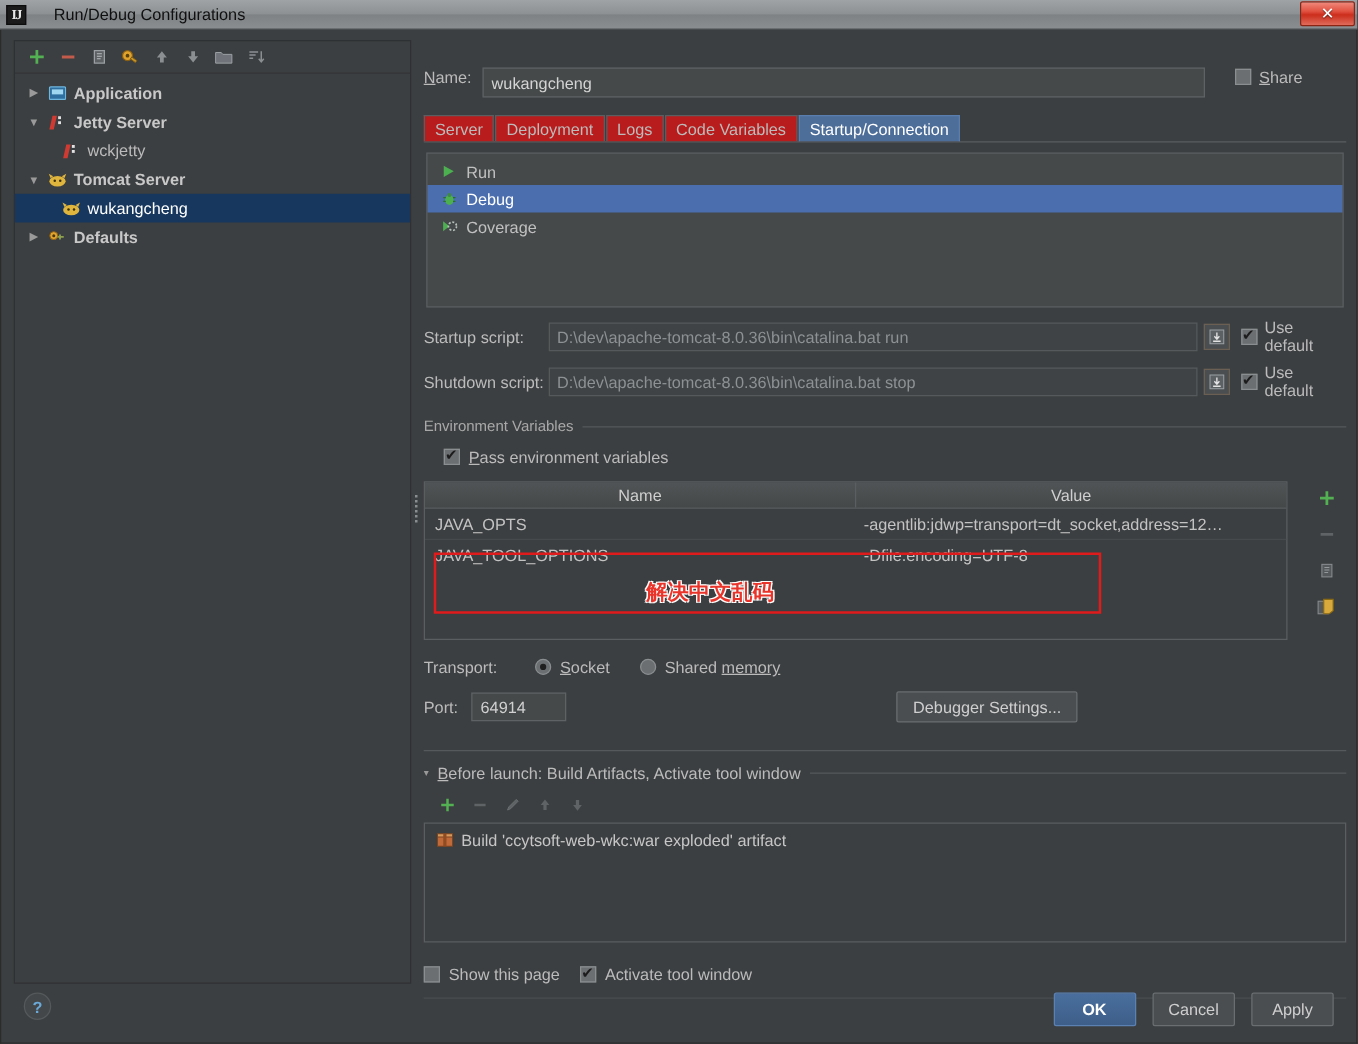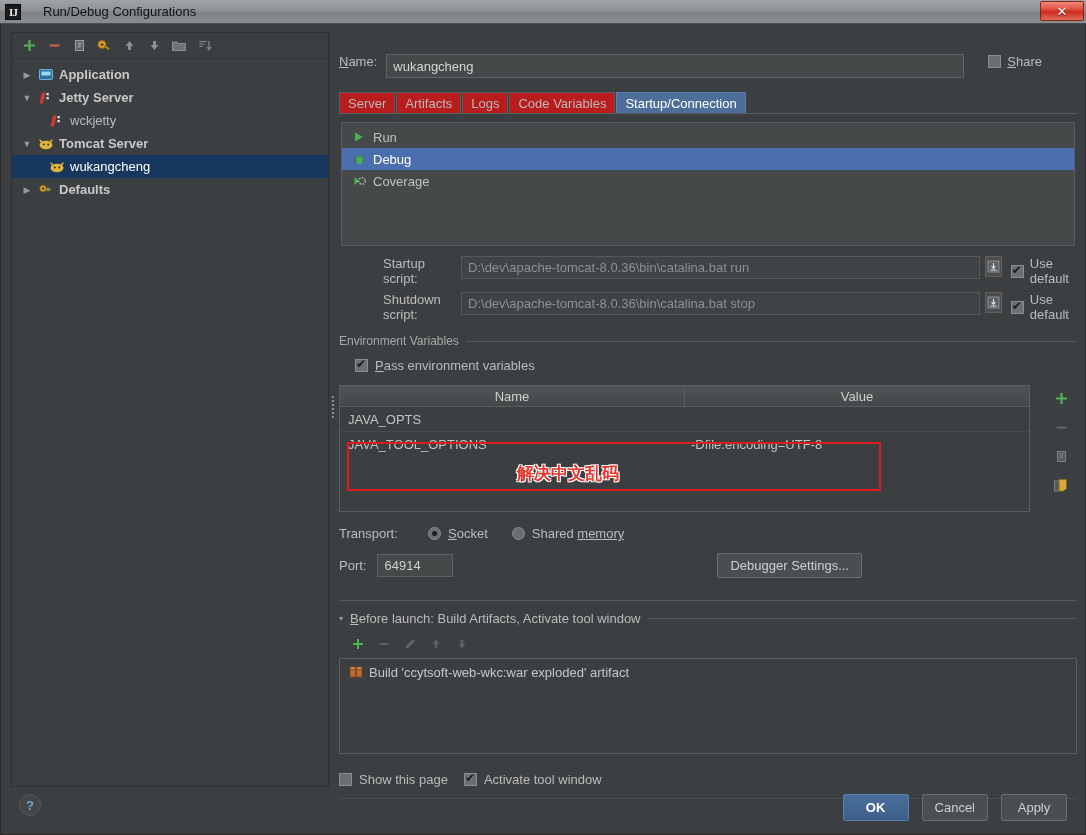--- a/index.html
+++ b/index.html
@@ -186,21 +186,21 @@
   .rdc-item {
     height: 22px; display: flex; align-items: center;
     padding-left: 9px; font-size: 13px; color: #c0c0c0;
     cursor: pointer;
   }
   .rdc-item.selected { background: #4b6eaf; color: #ffffff; }
   .rdc-icon { width: 16px; height: 16px; margin-right: 6px; display:flex;align-items:center;justify-content:center;}
 
   
   .script-row {
-    display: flex; align-items: flex-start; height: 26px; margin-top: 10px; margin-left: 44px;
+    display: flex; align-items: center; height: 26px; margin-top: 10px;
   }
   .script-label { font-size: 13px; color: #bbbbbb; width: 100px; }
   .script-input {
     flex: 0 0 auto; width: 519px; height: 23px;
     background: #3f4345; border: 1px solid #55595b;
     color: #8d9194; font-size: 13px; padding: 0 6px; line-height: 21px;
     overflow: hidden; white-space: nowrap;
   }
   .macro-btn {
     width: 21px; height: 21px; margin-left: 5px;
@@ -512,21 +512,21 @@
         <div class="share-box">
           <span class="cbox"></span>
           <span class="share-label">
             <u>S</u><span>hare</span>
           </span>
         </div>
       </div>
 
       <div class="tabs">
         <div class="tab">Server</div>
-        <div class="tab">Artifacts</div>
+        <div class="tab">Deployment</div>
         <div class="tab">Logs</div>
         <div class="tab">Code Variables</div>
         <div class="tab active">Startup/Connection</div>
       </div>
 
       <div class="rdc-list">
         <div class="rdc-item">
           <span class="rdc-icon">
             <svg width="12" height="12" viewBox="0 0 12 12">
                 <path d="M2 1.5 l8 4.5 l-8 4.5 z" fill="#4caf50"></path>
@@ -599,20 +599,21 @@
         </div>
 
         <div class="envtable-wrap">
           <div class="envtable">
             <div class="env-head">
               <div class="c1">Name</div>
               <div class="c2">Value</div>
             </div>
             <div class="env-row">
               <div class="c1">JAVA_OPTS</div>
+              <div class="c2">-agentlib:jdwp=transport=dt_socket,address=12…</div>
             </div>
             <div class="env-row tall">
               <div class="c1">JAVA_TOOL_OPTIONS</div>
               <div class="c2">-Dfile.encoding=UTF-8</div>
             </div>
           </div>
           <div class="env-side">
             <div class="sbtn">
               <svg width="15" height="15" viewBox="0 0 15 15">
                   <path d="M7.5 2 v11 M2 7.5 h11" stroke="#53b153" stroke-width="2.2"></path>

